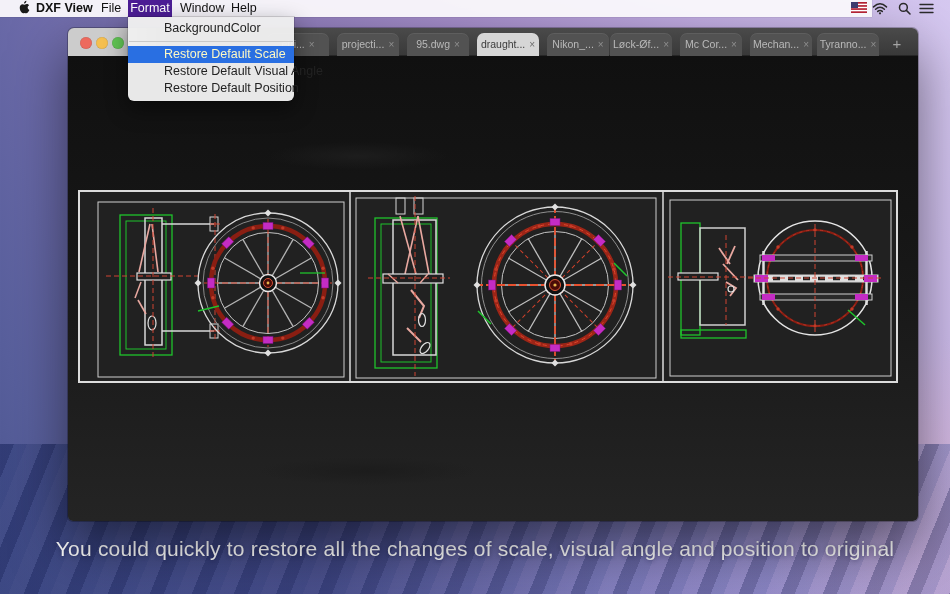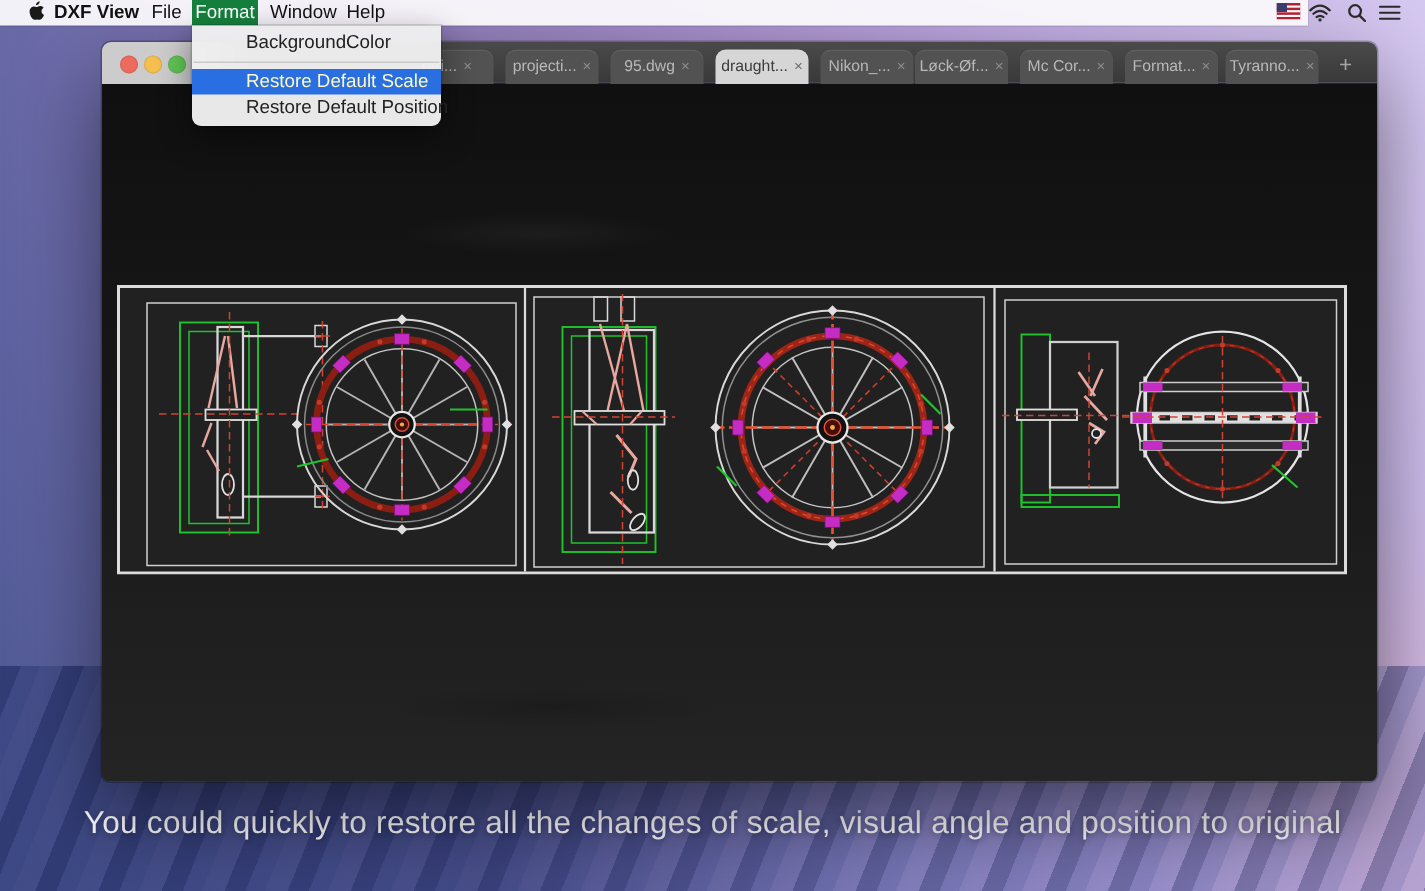--- a/index.html
+++ b/index.html
@@ -22,21 +22,21 @@
   .menubar{
     position:absolute;left:0;top:0;width:872px;height:17px;
     background:rgba(249,247,251,.96);
     font-size:12.5px;color:#111;z-index:50;
     box-shadow:0 0 1px rgba(0,0,0,.3);
   }
   .menubar .mitem{position:absolute;top:0;height:17px;line-height:17px;}
   .mi-apple{left:17px;top:2px;}
   .mi-app{left:36px;font-weight:bold;}
   .mi-file{left:101px;}
-  .mi-format{left:128px;width:44px;text-align:center;background:#15803d;color:#fff;}
+  .mi-format{left:128px;width:44px;text-align:center;background:#4c1d95;color:#fff;}
   .mi-window{left:180px;}
   .mi-help{left:231px;}
   .status{position:absolute;top:2px;}
   .st-flag{left:851px;}
   .st-wifi{left:872px;}
   .st-search{left:898px;top:2px;}
   .st-list{left:919px;top:3px;}
 
   
   .dropdown{
@@ -186,21 +186,21 @@
     </div>
     <div class="tab" style="left:542px">
       <span>Løck-Øf...</span>
       <span class="tab-close">×</span>
     </div>
     <div class="tab" style="left:612px">
       <span>Mc Cor...</span>
       <span class="tab-close">×</span>
     </div>
     <div class="tab" style="left:682px">
-      <span>Format...</span>
+      <span>Mechan...</span>
       <span class="tab-close">×</span>
     </div>
     <div class="tab" style="left:749px">
       <span>Tyranno...</span>
       <span class="tab-close">×</span>
     </div>
     <div class="newtab">+</div>
   </div>
 
   <div class="canvas">
@@ -419,16 +419,17 @@
         <line x1="770" y1="120" x2="787" y2="135" stroke="#1fc32c" stroke-width="1.5"></line>
       </g>
     </svg>
   </div>
 </div>
 
 <div class="dropdown">
   <div class="ditem">BackgroundColor</div>
   <div class="dsep"></div>
   <div class="ditem hl">Restore Default Scale</div>
+  <div class="ditem">Restore Default Visual Angle</div>
   <div class="ditem">Restore Default Position</div>
 </div>
 
 <div class="caption">You could quickly to restore all the changes of scale, visual angle and position to original</div>
 
 </body></html>

